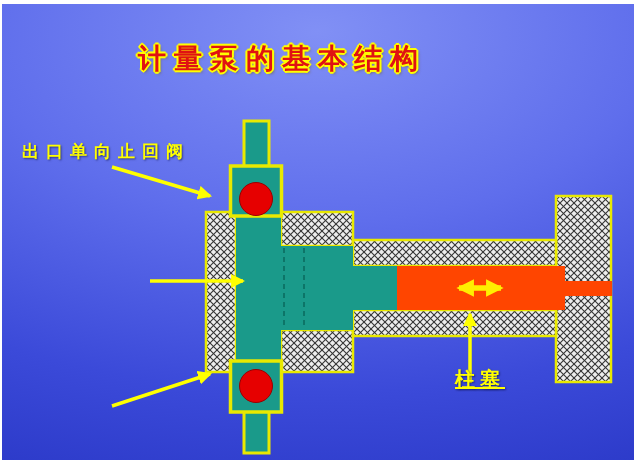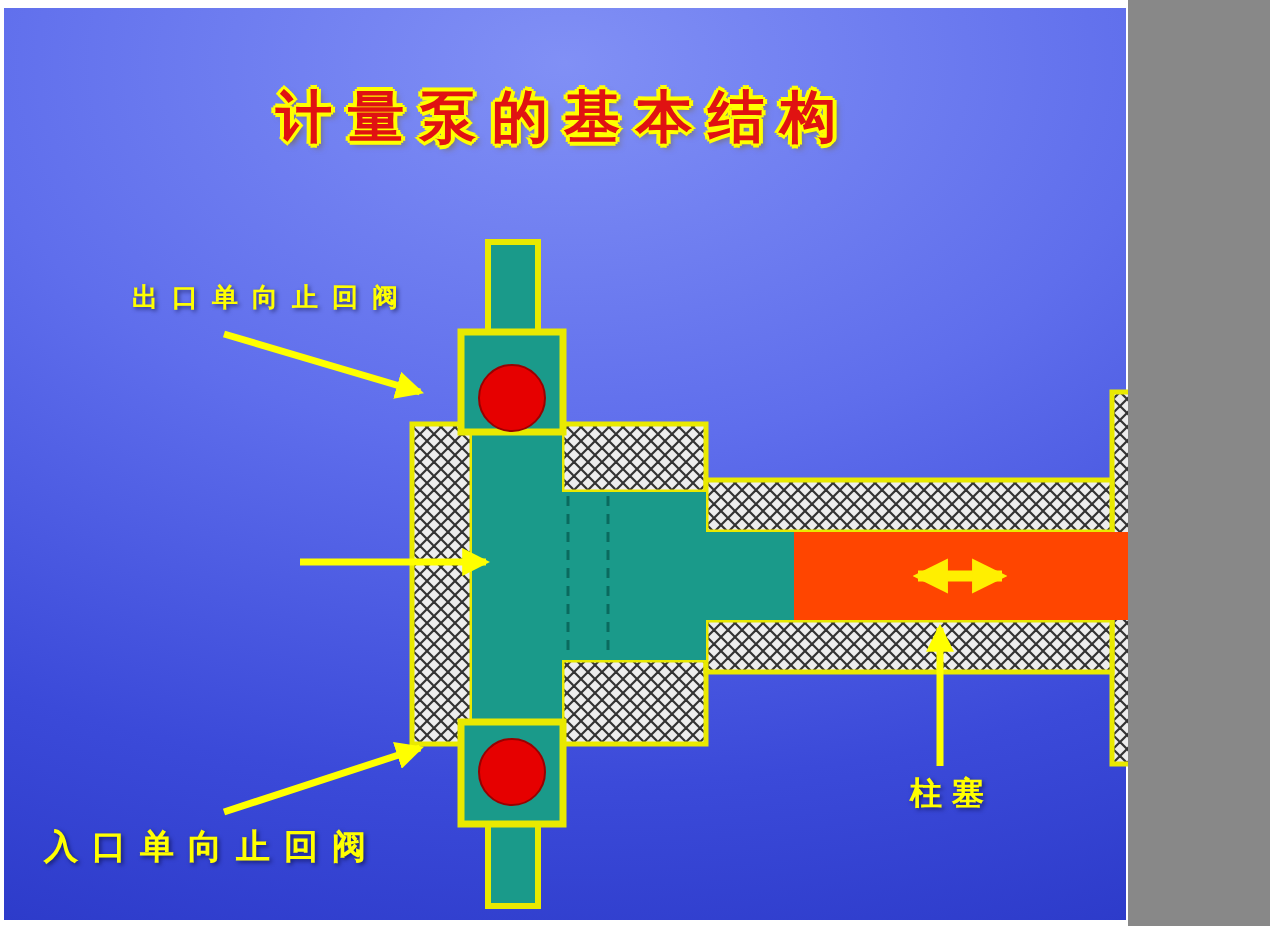--- a/index.html
+++ b/index.html
@@ -1,18 +1,18 @@
 <!DOCTYPE html>
 <html><head>
 <meta charset="utf-8">
 <style>
   html,body{margin:0;padding:0;background:#888;}
   .frame{
     position:relative;
-    width:564px;height:463px;
+    width:635px;height:463px;
     background:#ffffff;
     overflow:hidden;
     font-family:"Liberation Sans","DejaVu Sans",sans-serif;
   }
   .slide{
     position:absolute;
     top:4px;left:2px;right:1px;bottom:3px;
     background:radial-gradient(ellipse 140% 110% at 50% 6%,
       #8190f5 0%, #5f6eec 38%, #3b4ad9 72%, #2836c5 100%);
   }
@@ -34,24 +34,24 @@
       2px 2px 3px rgba(120,90,0,.6);
     white-space:nowrap;
   }
   .callout{
     position:absolute;
     color:#ffff00;
     font-weight:bold;
     white-space:nowrap;
     text-shadow:1px 1px 2px rgba(0,0,40,.55);
   }
-  .callout.outlet{left:22px;top:140px;font-size:13px;letter-spacing:7px;margin-left:44px;}
+  .callout.outlet{left:22px;top:140px;font-size:17px;letter-spacing:7px;}
   .callout.material{left:64px;top:271px;font-size:16px;letter-spacing:3px;}
   .callout.inlet{left:22px;top:412px;font-size:17px;letter-spacing:7px;}
-  .callout.plunger{left:455px;top:387px;font-size:16px;letter-spacing:5px;}
+  .callout.plunger{left:455px;top:366px;font-size:20px;letter-spacing:5px;text-decoration:underline;}
 </style>
 </head>
 <body>
 
 <div class="frame">
   <div class="slide"></div>
 
   <svg class="overlay" viewBox="0 0 635 463">
     <defs>
       <pattern id="hatch" width="7" height="7" patternUnits="userSpaceOnUse">
@@ -96,15 +96,14 @@
 
     <line x1="112" y1="167" x2="210" y2="196" stroke="#ffff00" stroke-width="3.5" marker-end="url(#arrow)"></line>
     <line x1="150" y1="281" x2="243" y2="281" stroke="#ffff00" stroke-width="3.5" marker-end="url(#arrow)"></line>
     <line x1="112" y1="406" x2="210" y2="374" stroke="#ffff00" stroke-width="3.5" marker-end="url(#arrow)"></line>
     <line x1="470" y1="383" x2="470" y2="314" stroke="#ffff00" stroke-width="3.5" marker-end="url(#arrow)"></line>
   </svg>
 
   <div class="slide-title">计量泵的基本结构</div>
 
   <div class="callout outlet">出口单向止回阀</div>
-  <div class="callout inlet">入口单向止回阀</div>
   <div class="callout plunger">柱塞</div>
 </div>
 
 </body></html>

